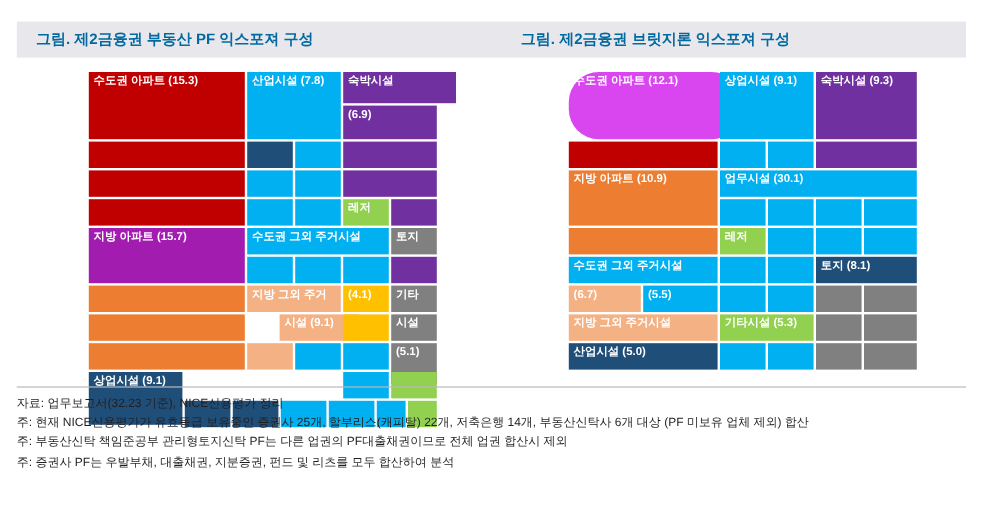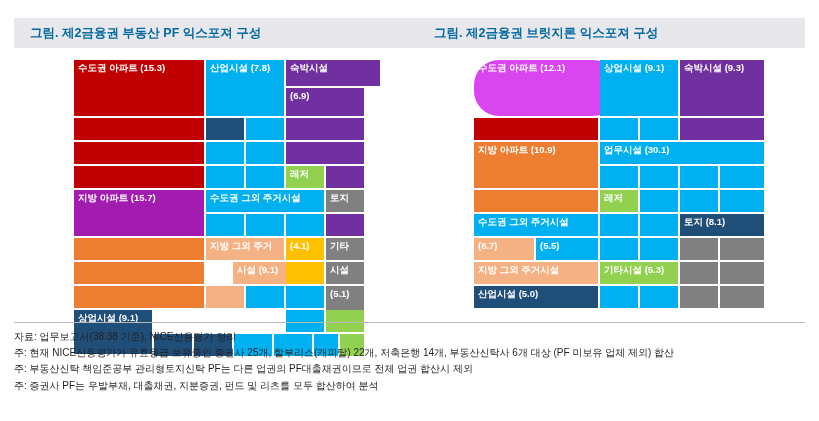--- a/index.html
+++ b/index.html
@@ -219,19 +219,19 @@
         <span class="lbl">산업시설 (5.0)</span>
       </div>
       <div class="cell" style="left: 126px; top: 226px; width: 38px; height: 22px; background: rgb(0, 176, 240);"></div>
       <div class="cell" style="left: 166px; top: 226px; width: 38px; height: 22px; background: rgb(0, 176, 240);"></div>
       <div class="cell" style="left: 206px; top: 226px; width: 38px; height: 22px; background: rgb(128, 128, 128);"></div>
       <div class="cell" style="left: 246px; top: 226px; width: 44px; height: 22px; background: rgb(128, 128, 128);"></div>
     </div>
 
   <div class="notes">
     <hr>
-    <div class="note">자료: 업무보고서(38.38 기준), NICE신용평가 정리</div>
+    <div class="note">자료: 업무보고서(32.23 기준), NICE신용평가 정리</div>
     <div class="note">주: 현재 NICE신용평가가 유효등급 보유중인 증권사 25개, 할부리스(캐피탈) 22개, 저축은행 14개, 부동산신탁사 6개 대상 (PF 미보유 업체 제외) 합산</div>
     <div class="note">주: 부동산신탁 책임준공부 관리형토지신탁 PF는 다른 업권의 PF대출채권이므로 전체 업권 합산시 제외</div>
     <div class="note">주: 증권사 PF는 우발부채, 대출채권, 지분증권, 펀드 및 리츠를 모두 합산하여 분석</div>
   </div>
 
 </div>
 
 </body></html>

